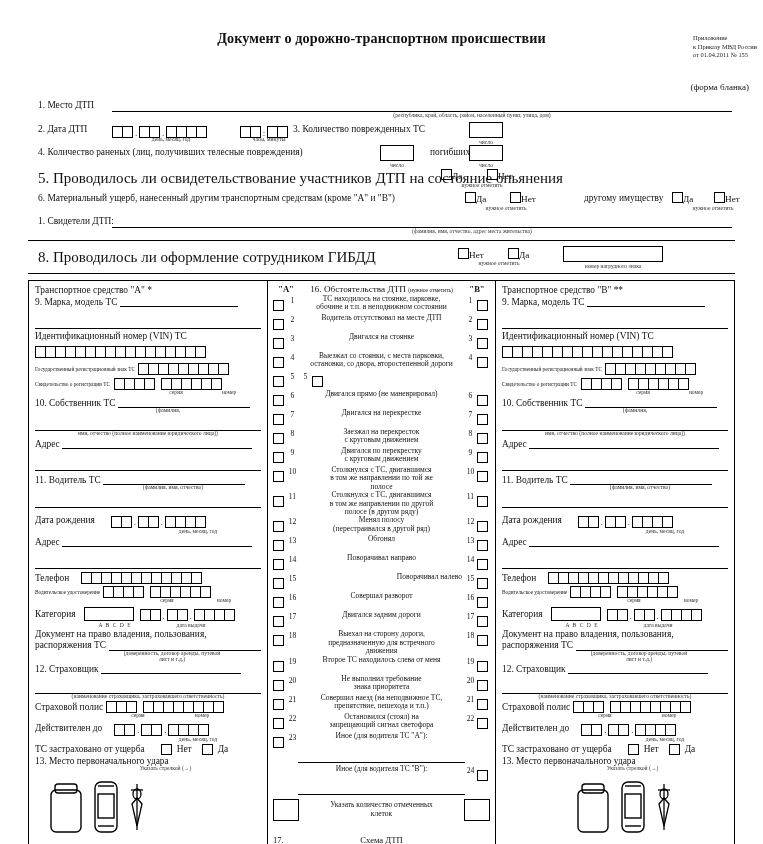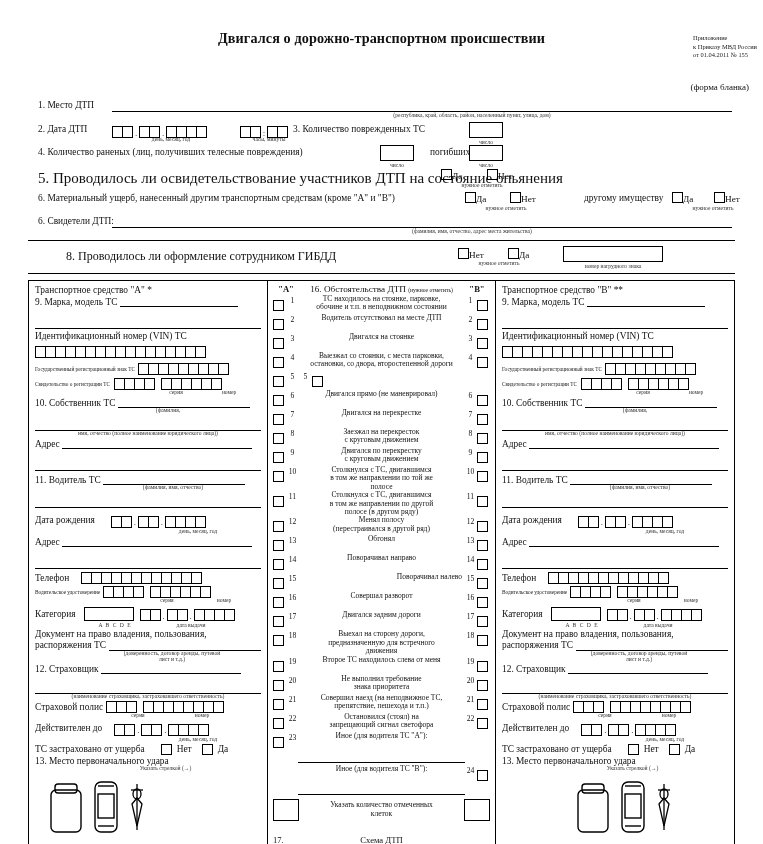--- a/index.html
+++ b/index.html
@@ -96,21 +96,21 @@
   svg { display:block; }
 </style>
 </head>
 <body>
 
 <div class="page">
 
   <div class="hdr-note">Приложение
 к Приказу МВД России
 от 01.04.2011 № 155</div>
-  <div class="title">Двигался о дорожно-транспортном происшествии</div>
+  <div class="title">Документ о дорожно-транспортном происшествии</div>
   <div class="formblank">(форма бланка)</div>
 
   <div class="abs" style="left:38px; top:70px; font-size:9.4px;">1. Место ДТП</div>
   <div class="abs" style="left:112px; top:70px; width:620px; border-bottom:1px solid #000; height:12px;"></div>
   <div class="abs cap" style="left:312px; top:83px; width:320px;">(республика, край, область, район, населенный пункт, улица, дом)</div>
 
   <div class="abs" style="left:38px; top:94px; font-size:9.4px;">2. Дата ДТП</div>
   <div class="abs" style="left:112px; top:92px;">
     <span class="boxes">
         <i></i>
@@ -167,28 +167,28 @@
   <div class="abs cap" style="left:461px; top:176px; width:90px;">нужное отметить</div>
   <div class="abs" style="left:584px; top:163px; font-size:9.4px;">другому имуществу</div>
   <div class="abs" style="left:672px; top:162px; font-size:9.2px;">
     <span class="chk"></span><span>Да</span>
   </div>
   <div class="abs" style="left:714px; top:162px; font-size:9.2px;">
     <span class="chk"></span><span>Нет</span>
   </div>
   <div class="abs cap" style="left:668px; top:176px; width:90px;">нужное отметить</div>
 
-  <div class="abs" style="left:38px; top:186px; font-size:9.4px;">6. Свидетели ДТП:</div>
+  <div class="abs" style="left:38px; top:186px; font-size:9.4px;">1. Свидетели ДТП:</div>
   <div class="abs" style="left:112px; top:186px; width:620px; border-bottom:1px solid #000; height:12px;"></div>
   <div class="abs cap" style="left:312px; top:199px; width:320px;">(фамилия, имя, отчество, адрес места жительства)</div>
 
   <div class="abs" style="left:28px; top:210px; width:707px; border-top:1px solid #000;"></div>
   <div class="abs" style="left:28px; top:243px; width:707px; border-top:1px solid #000;"></div>
 
-  <div class="abs" style="left:38px; top:219px; font-size:12px;margin-left:28px;">8. Проводилось ли оформление сотрудником ГИБДД</div>
+  <div class="abs" style="left:38px; top:219px; font-size:15px;">8. Проводилось ли оформление сотрудником ГИБДД</div>
   <div class="abs" style="left:458px; top:218px; font-size:9.2px;">
     <span class="chk"></span><span>Нет</span>
   </div>
   <div class="abs" style="left:508px; top:218px; font-size:9.2px;">
     <span class="chk"></span><span>Да</span>
   </div>
   <div class="abs cap" style="left:454px; top:231px; width:90px;">нужное отметить</div>
   <div class="abs bigbox" style="left:563px; top:216px; width:100px; height:16px;"></div>
   <div class="abs cap" style="left:563px; top:234px; width:100px;">номер нагрудного знака</div>
 

